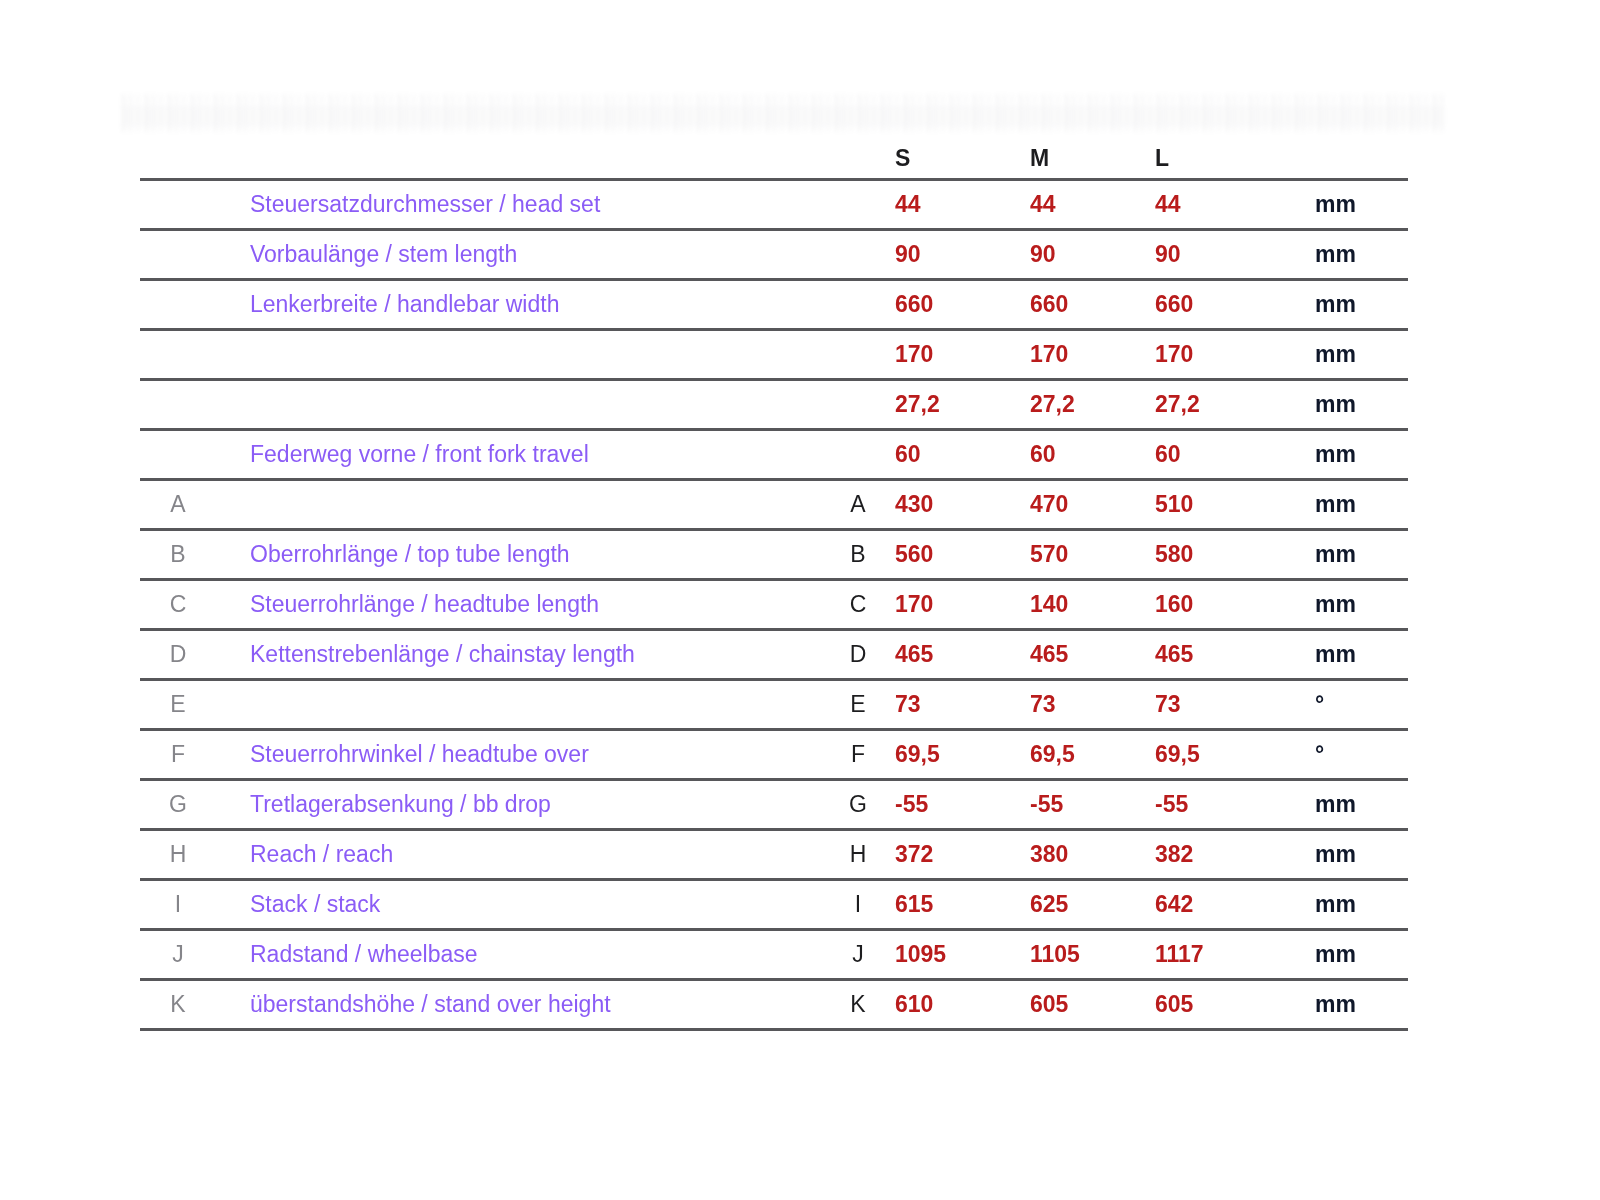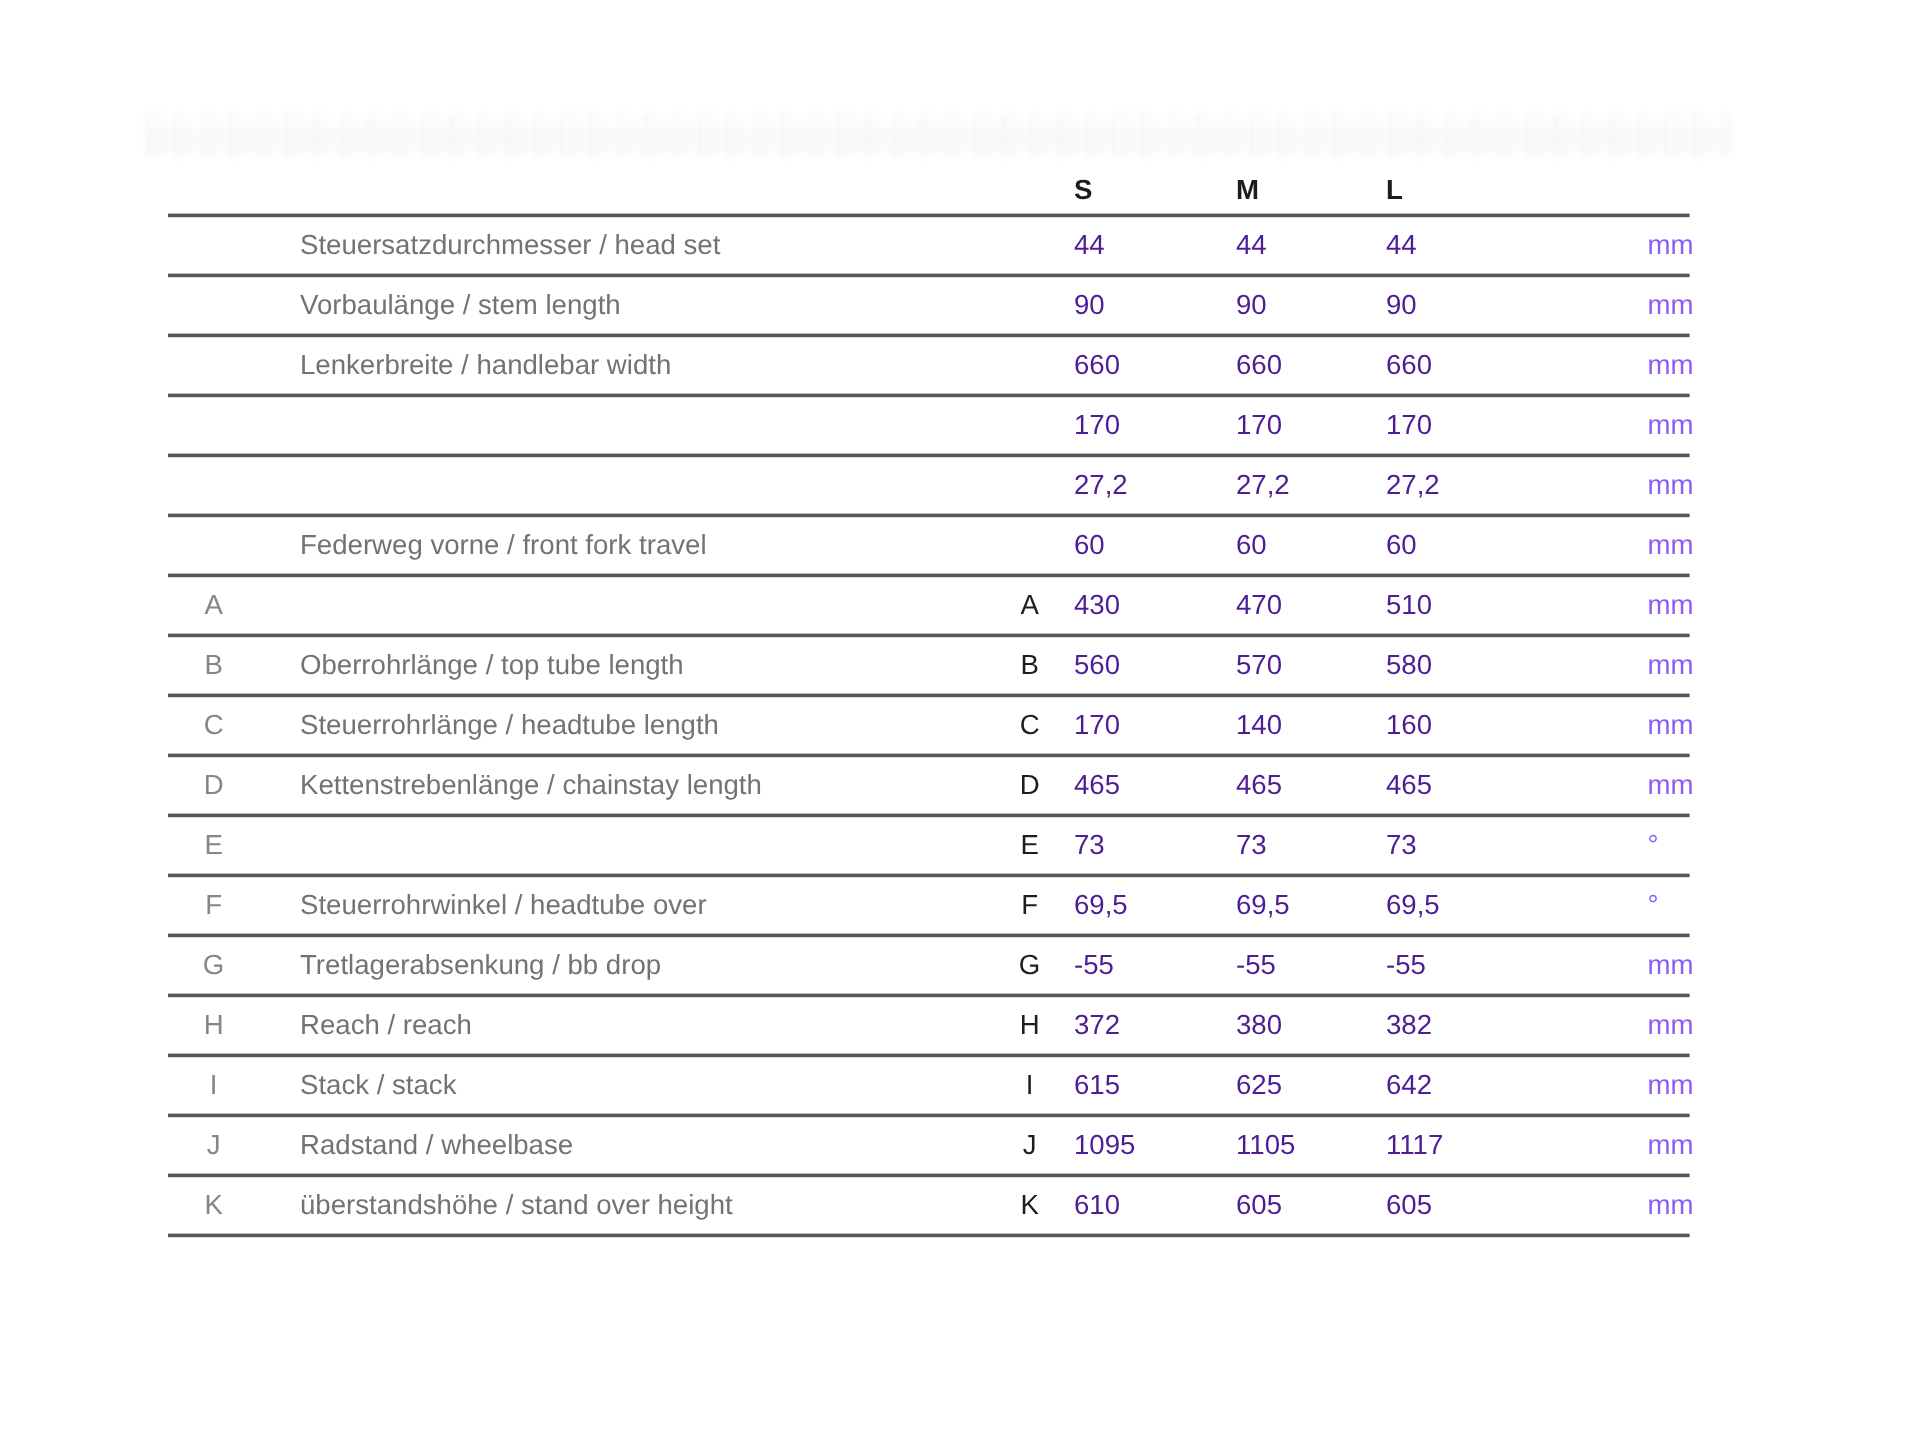--- a/index.html
+++ b/index.html
@@ -72,37 +72,37 @@
   .letter-gray {
     left: 20px;
     width: 36px;
     text-align: center;
     color: #85858a;
     font-weight: 400;
   }
   .label {
     left: 110px;
     font-weight: 400;
-    color: #737373;
+    color: #8b5cf6;
   }
   .letter-black {
     left: 700px;
     width: 36px;
     text-align: center;
     font-weight: 400;
     color: #1d1d1f;
   }
   .val {
-    font-weight: 400;
-    color: #4c1d95;
+    font-weight: 700;
+    color: #b91c1c;
   }
   .unit {
-    left: 1233px;
-    font-weight: 400;
-    color: #8b5cf6;
+    left: 1175px;
+    font-weight: 700;
+    color: #0f172a;
   }
 </style>
 </head>
 <body>
 
 <div class="page">
   <div class="ghost-band"></div>
 
   <div class="geo-table">
     <div class="size-header">

